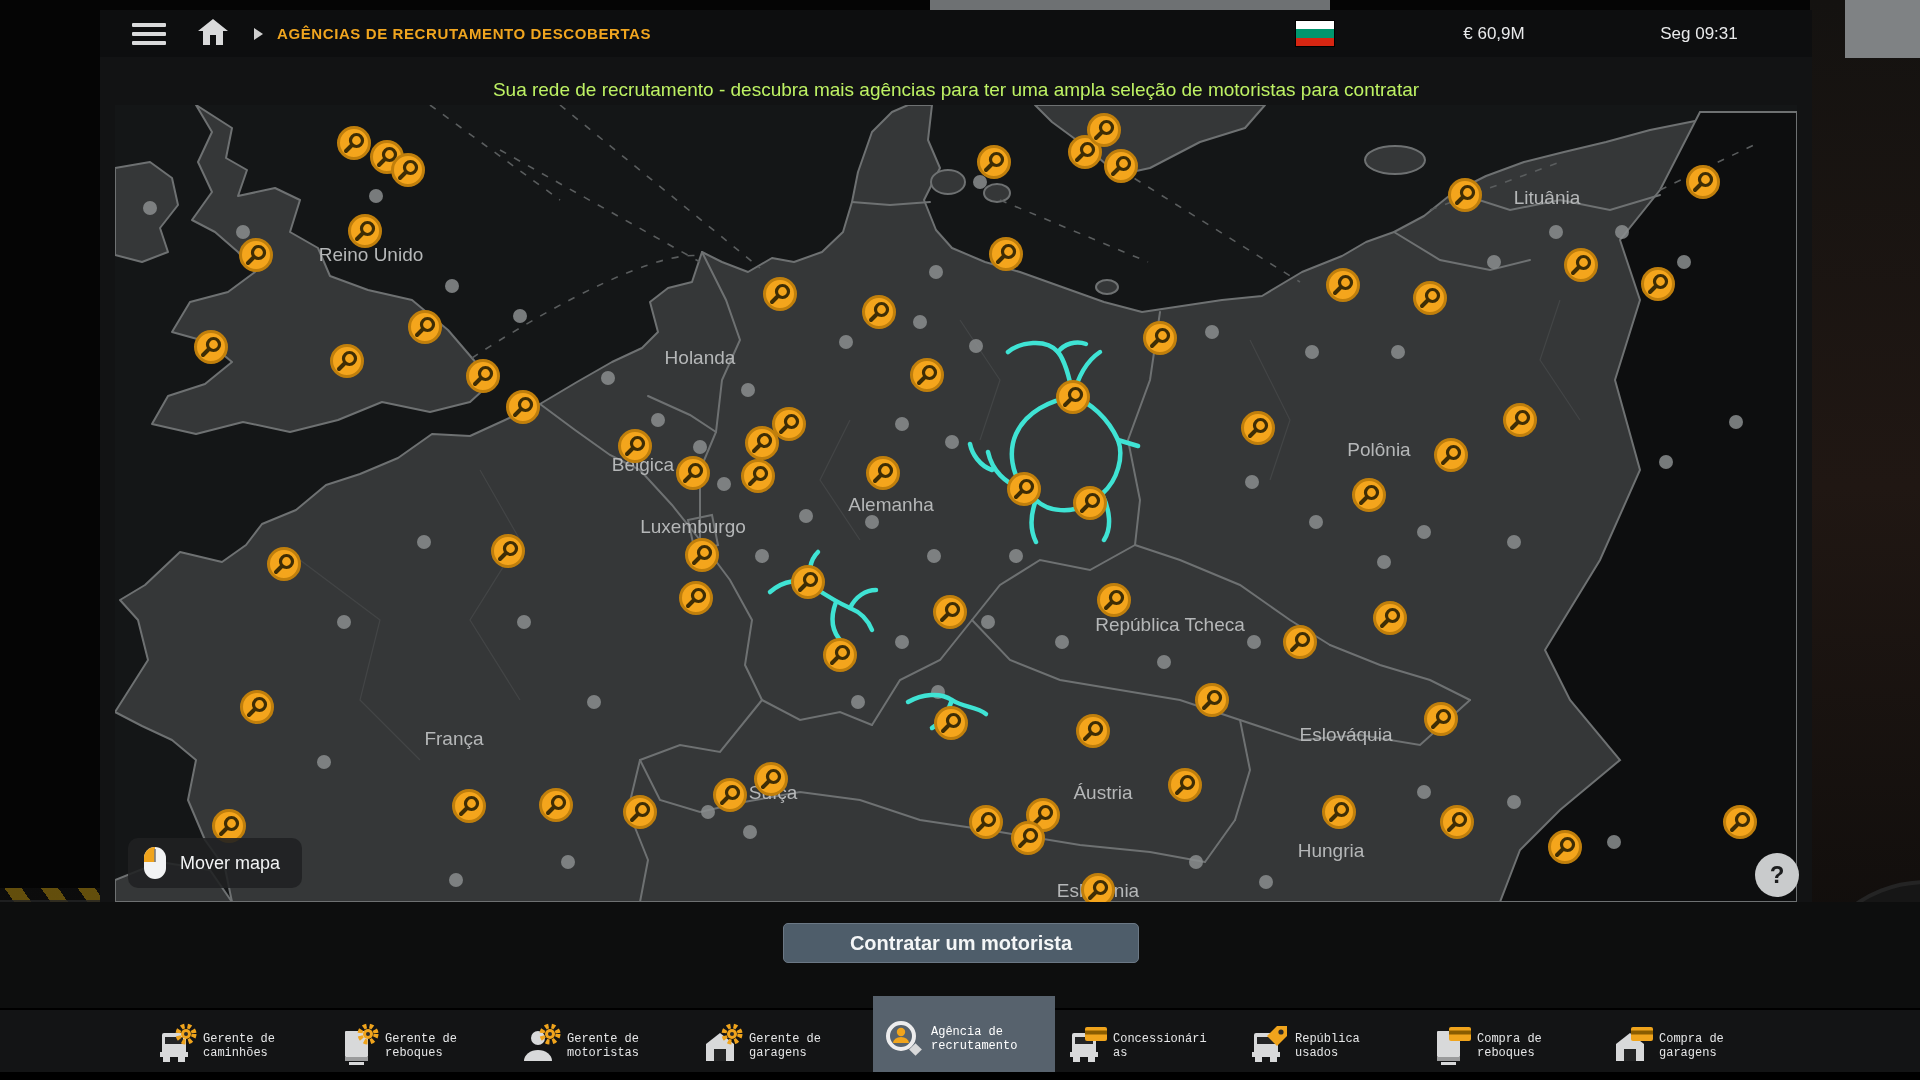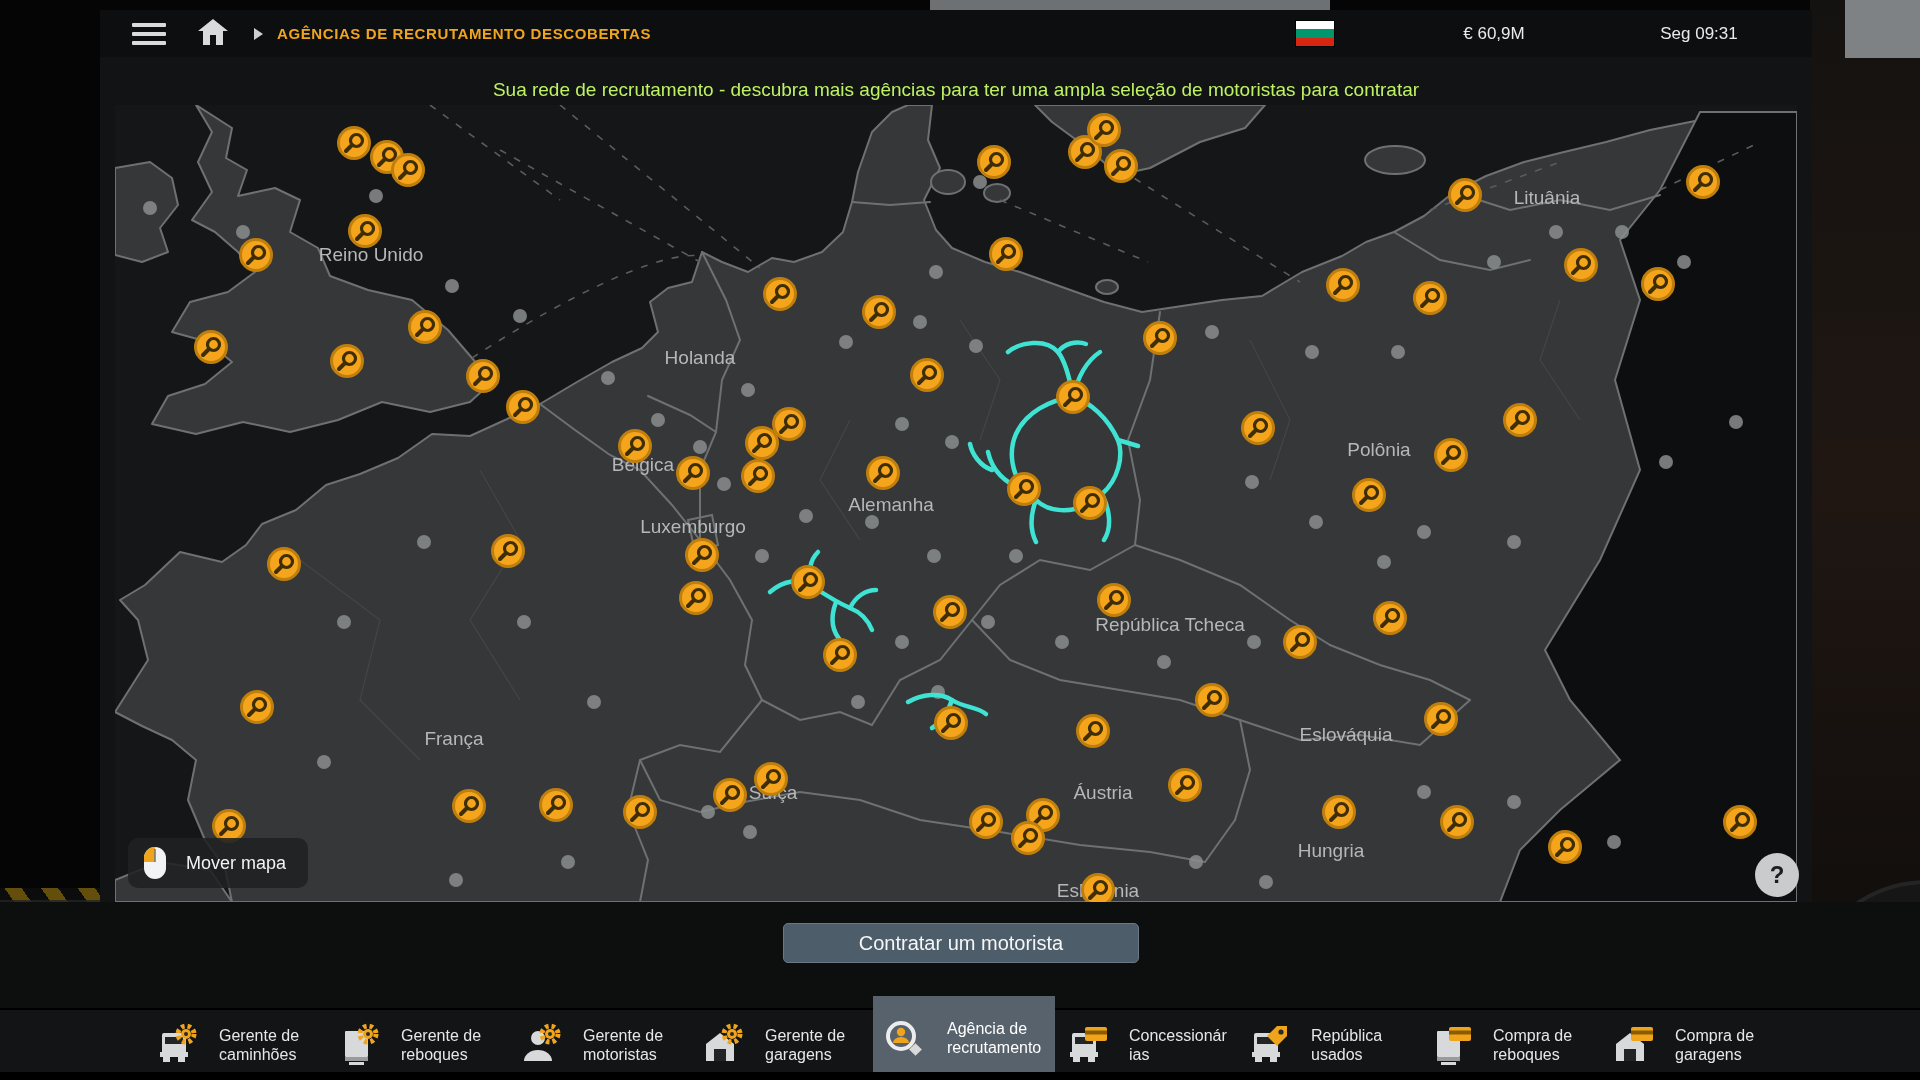--- a/index.html
+++ b/index.html
@@ -30,35 +30,35 @@
   .flag{width:38px;height:25px;display:flex;flex-direction:column;box-shadow:0 0 0 1px #000;}
   .flag i{flex:1;}
   .money{font-size:17px;margin-left:105px;width:110px;text-align:center;}
   .clock{font-size:17px;margin-left:95px;margin-right:58px;width:110px;text-align:center;}
   
   #panel{position:absolute;left:100px;top:57px;width:1712px;height:845px;background:#121314;}
   #subtitle{position:absolute;left:0;top:22px;width:100%;text-align:center;color:#bef264;font-size:19px;}
   #mapsvg{position:absolute;left:15px;top:48px;}
   
   #move-hint{position:absolute;left:28px;top:781px;height:50px;padding:0 22px 0 14px;border-radius:10px;
-             background:rgba(32,33,34,.88);display:flex;align-items:center;color:#f2f3f4;font-size:18px;gap:6px;}
+             background:rgba(32,33,34,.88);display:flex;align-items:center;color:#f2f3f4;font-size:18px;}
   #move-hint svg{margin-right:12px;}
   #help-btn{position:absolute;left:1655px;top:796px;width:44px;height:44px;border-radius:50%;background:#c9cbcc;
             color:#1c1d1e;font-size:24px;font-weight:bold;display:flex;align-items:center;justify-content:center;cursor:pointer;}
   
   #bottom-strip{position:absolute;left:0;top:902px;width:1920px;height:106px;background:#0d0e0e;}
   #hire-btn{position:absolute;left:783px;top:923px;width:356px;height:40px;background:#4e5d6a;
-            border:1px solid #6b7885;border-radius:5px;color:#f4f6f7;font-size:20px;font-weight:normal;
+            border:1px solid #6b7885;border-radius:5px;color:#f4f6f7;font-size:20px;font-weight:bold;
             display:flex;align-items:center;justify-content:center;cursor:pointer;font-family:"Liberation Sans",sans-serif;}
   
   #toolbar{position:absolute;left:0;top:1008px;width:1920px;height:72px;background:#131415;border-top:2px solid #000;}
   #tabs{position:absolute;left:145px;top:0;height:72px;display:flex;}
   .tab{width:182px;height:72px;display:flex;align-items:center;cursor:pointer;color:#e6e7e8;}
   .tab .ticon{width:46px;height:46px;margin-left:8px;flex:none;}
-  .tab .tlabel{width:100px;margin-left:20px;font-size:16px;line-height:1.18;word-wrap:break-word;overflow-wrap:break-word;}
+  .tab .tlabel{width:100px;margin-left:4px;font-size:12px;line-height:1.18;word-wrap:break-word;overflow-wrap:break-word;font-family:Liberation Mono, monospace;}
   .tab.selected{background:#57626d;height:86px;margin-top:-14px;padding-top:0;align-items:center;color:#fff;}
 </style>
 </head>
 <body>
 
 <div id="stage">
 
   <div class="bg-top-strip"></div>
   <div class="bg-right-col"></div>
   <div class="bg-top-right"></div>

